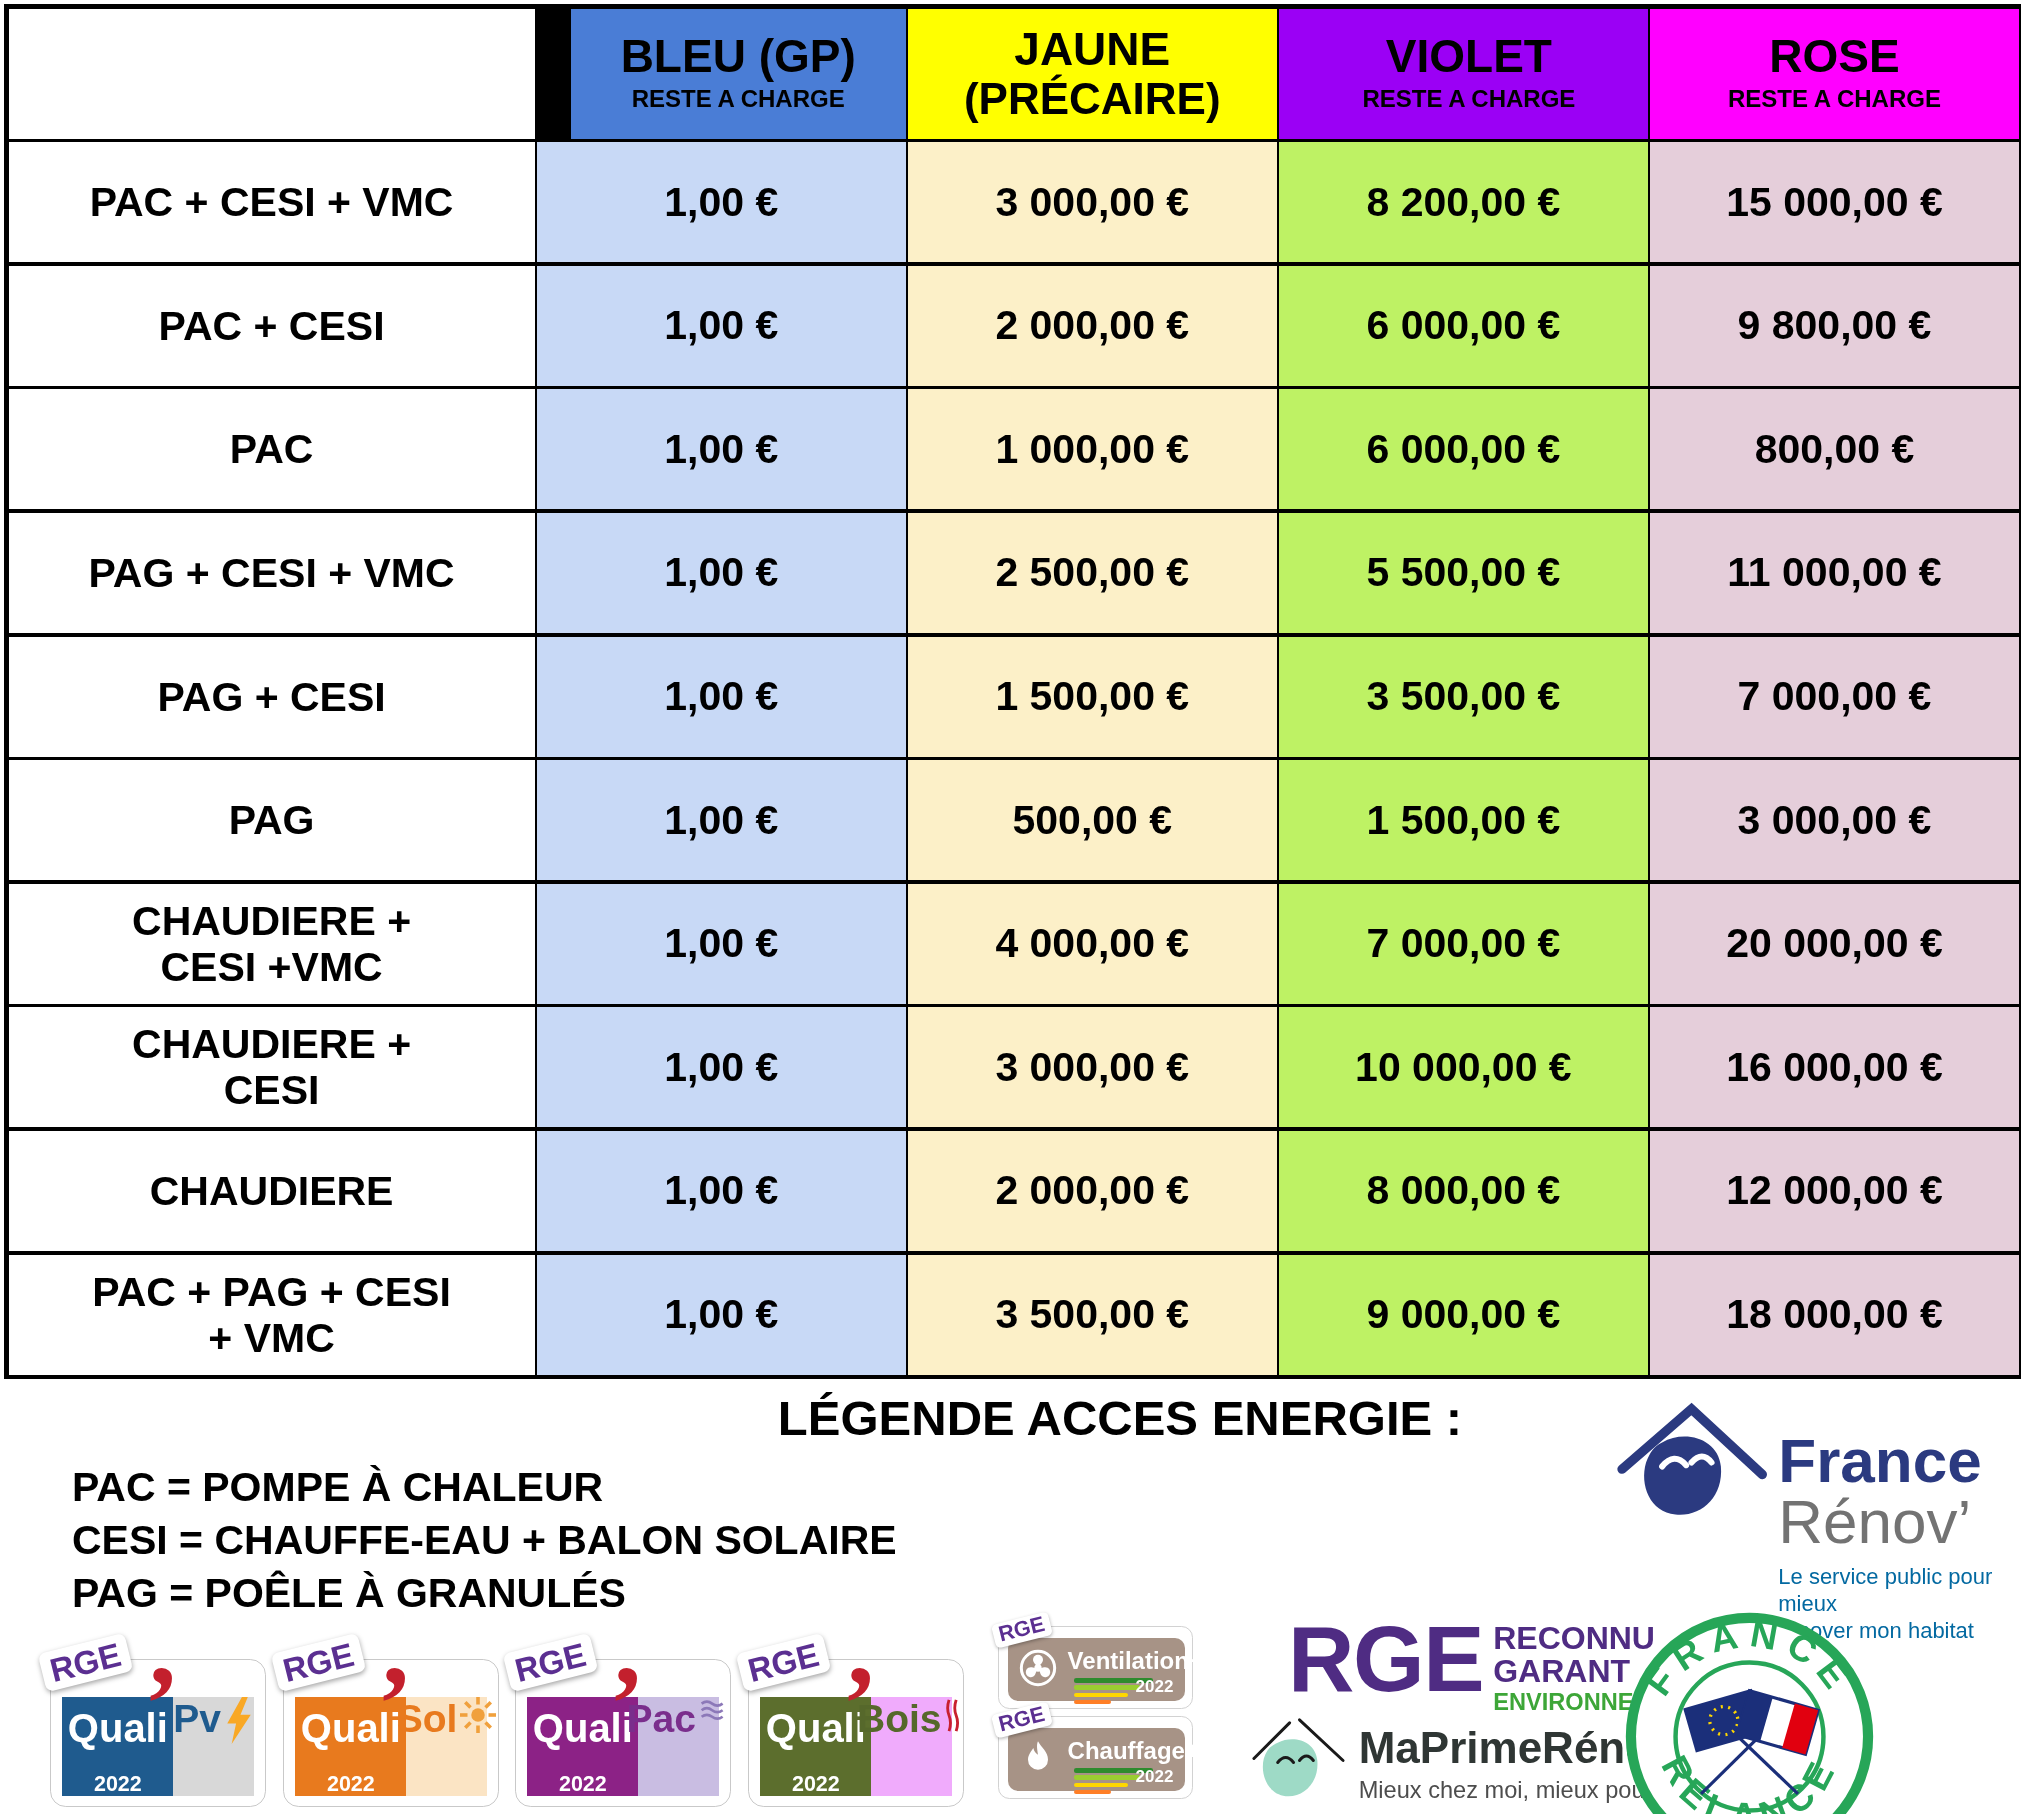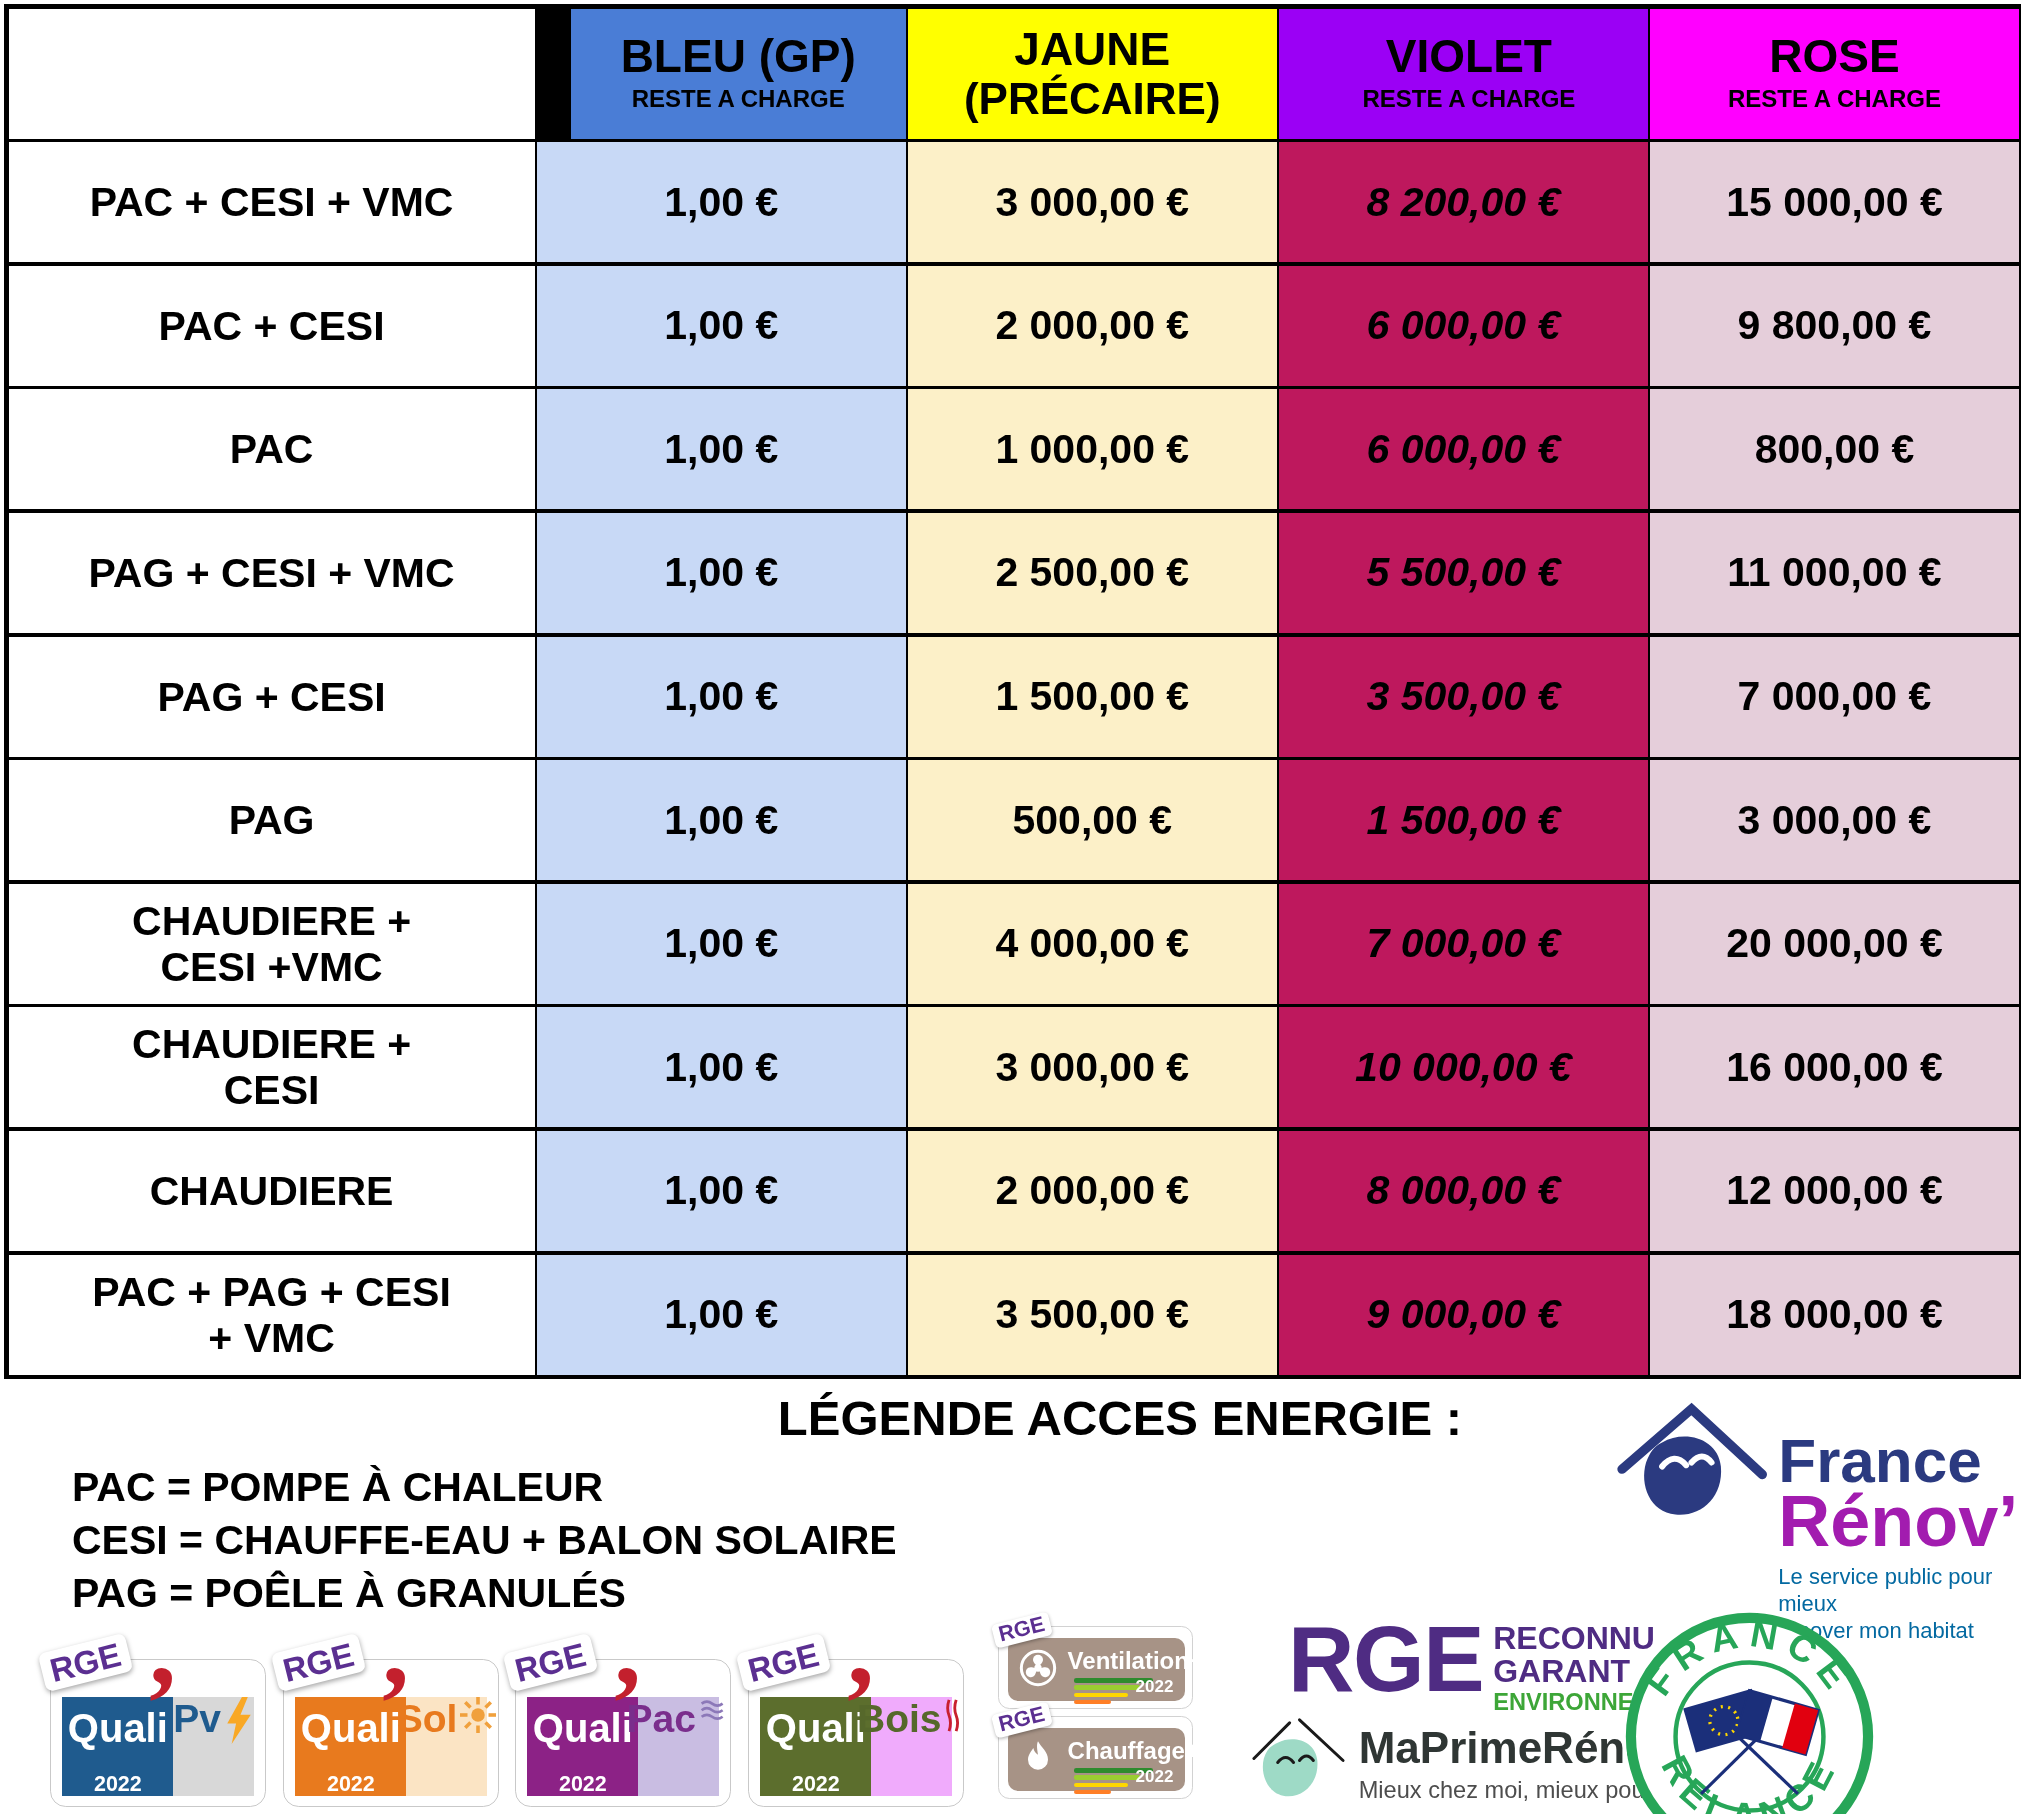--- a/index.html
+++ b/index.html
@@ -19,38 +19,38 @@
   }
   .cell{display:flex;flex-direction:column;align-items:center;justify-content:center;
         background:#fff;white-space:nowrap;}
   .th1{font-size:46px;font-weight:bold;line-height:50px;}
   .th2{font-size:24px;font-weight:bold;line-height:36px;}
   .th2.big{font-size:44px;line-height:49px;}
   .row-label{font-size:41px;font-weight:bold;white-space:pre-line;text-align:center;line-height:46px;}
   .val{font-size:41px;font-weight:bold;}
   .c-blue{background:#C8D9F6;}
   .c-yellow{background:#FCF0C8;}
-  .c-violet{background:#be185d;font-style:italic;}
+  .c-violet{background:#bef264;}
   .c-rose{background:#E5CEDA;}
   .h-blue{background:#4A7DD6;margin-left:34px;}
   .h-yellow{background:#FFFF00;}
   .h-violet{background:#9B00F5;padding-left:11px;}
   .h-rose{background:#FF00FF;}
 
   
   .legend-title{position:absolute;left:0;top:1390px;width:2025px;box-sizing:border-box;
     padding-left:215px;text-align:center;font-size:49px;font-weight:bold;}
   .legend-items{position:absolute;left:72px;top:1461px;font-size:41px;font-weight:bold;line-height:53px;}
 
   
   .france-renov{position:absolute;left:1609px;top:1397px;width:414px;display:flex;align-items:flex-start;}
   .fr-mark{width:165px;height:147px;flex:none;}
   .fr-text{margin-left:4.3px;margin-top:34px;}
   .fr-line1{font-size:62px;font-weight:bold;color:#2B3A80;line-height:59px;}
-  .fr-line2{font-size:72px;font-weight:bold;color:#a21caf;line-height:63px;}
+  .fr-line2{font-size:62px;font-weight:normal;color:#737373;line-height:63px;}
   .fr-tag{margin-top:10px;font-size:22px;color:#0369a1;line-height:27px;}
 
   
   .quali-card{position:absolute;top:1659px;width:216px;height:148px;background:#fff;
     border:1.4px solid #c9c9c9;border-radius:15.7px;box-sizing:border-box;}
   .q-row{position:absolute;left:11.4px;right:11.4px;top:37px;bottom:10px;display:flex;}
   .q-main{position:relative;width:58%;display:flex;flex-direction:column;align-items:center;justify-content:center;gap:24px;}
   .q-suffix{position:relative;width:42%;display:flex;align-items:flex-start;justify-content:center;}
   .q-prefix{color:#fff;font-size:40px;font-weight:bold;line-height:40px;margin-top:10px;}
   .q-year{color:#fff;font-size:21.5px;font-weight:bold;line-height:24px;}

